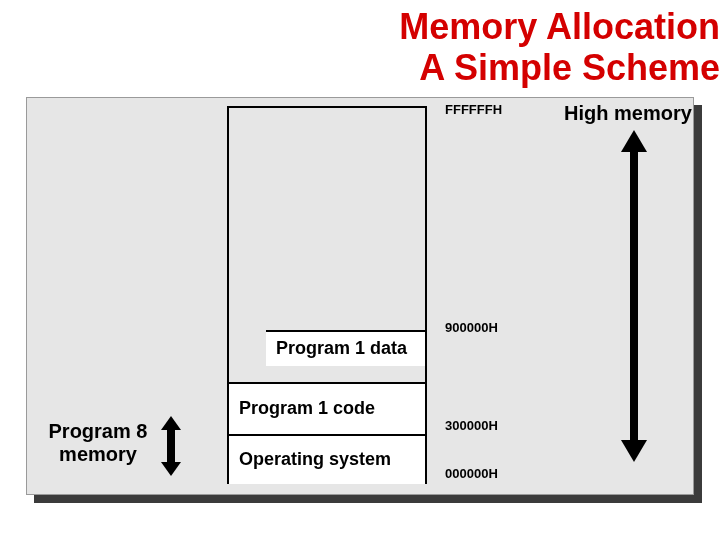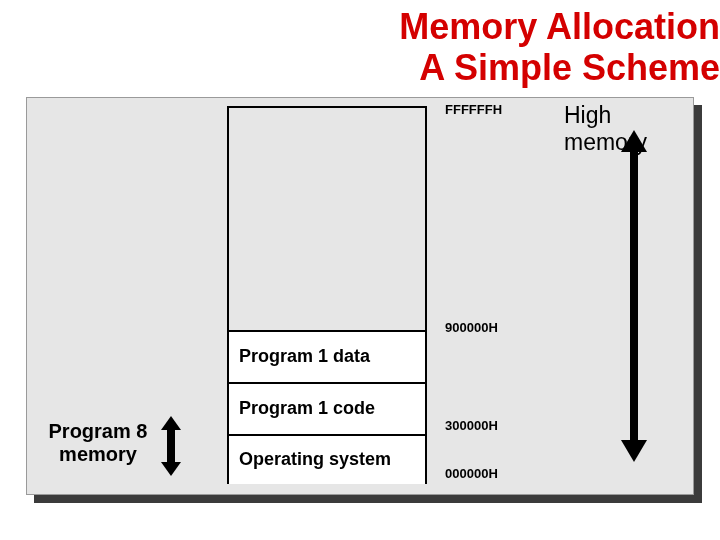--- a/index.html
+++ b/index.html
@@ -51,40 +51,40 @@
     left: 0; right: 0;
     border-top: 2px solid #000;
     background: #fff;
     display: flex;
     align-items: center;
     padding-left: 10px;
     font-weight: bold;
     font-size: 18px;
     color: #000;
   }
-  .seg.data { top: 222px; height: 52px; }
+  .seg.data { top: 222px; height: 36px; margin-left: 37px; }
   .seg.code { top: 274px; height: 52px; }
   .seg.os   { top: 326px; height: 50px; border-bottom: none; }
 
   
   .addr {
     position: absolute;
     font-weight: bold;
     font-size: 13px;
     color: #000;
   }
   .addr.ffffff { left: 418px; top: 4px; }
   .addr.a900000 { left: 418px; top: 222px; }
   .addr.a300000 { left: 418px; top: 320px; }
   .addr.a000000 { left: 418px; top: 368px; }
 
   .memlabel {
     position: absolute;
-    font-weight: normal;
-    font-size: 23px;
+    font-weight: bold;
+    font-size: 20px;
     color: #000;
   }
   .memlabel.high { left: 537px; top: 4px; }
   .memlabel.low  { left: 537px; top: 368px; }
 
   
   .big-arrow {
     position: absolute;
     left: 594px;
     top: 32px;

